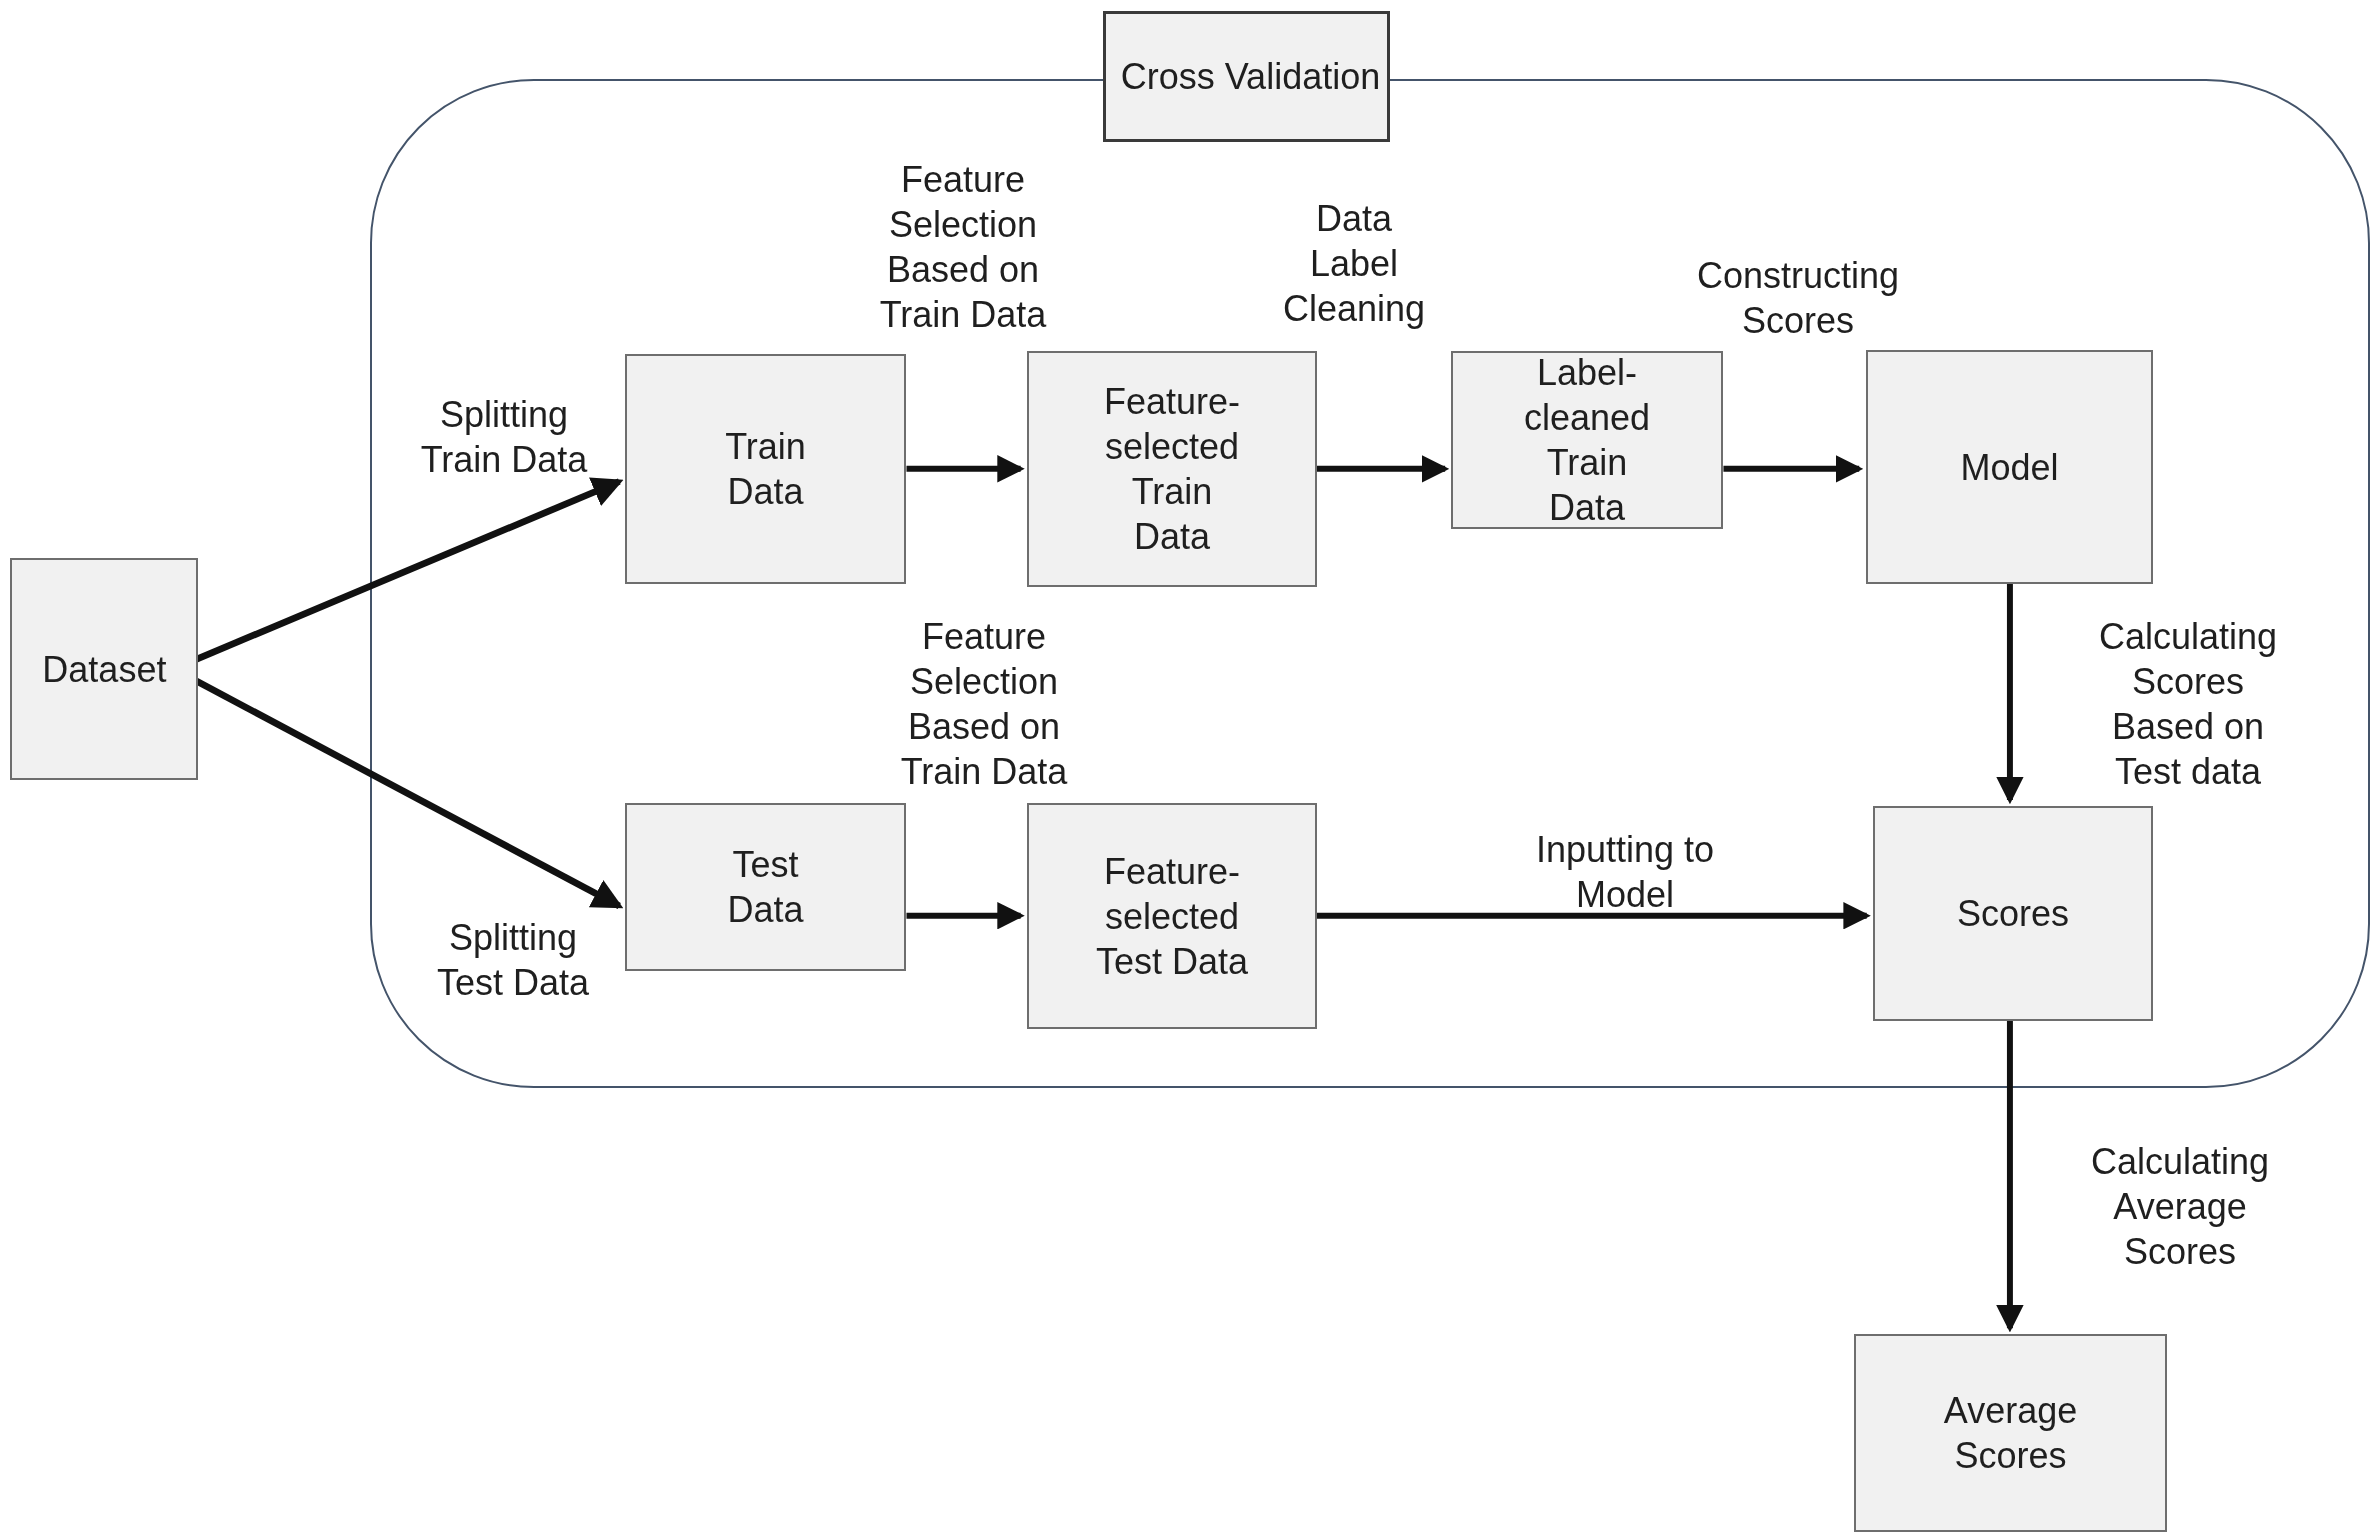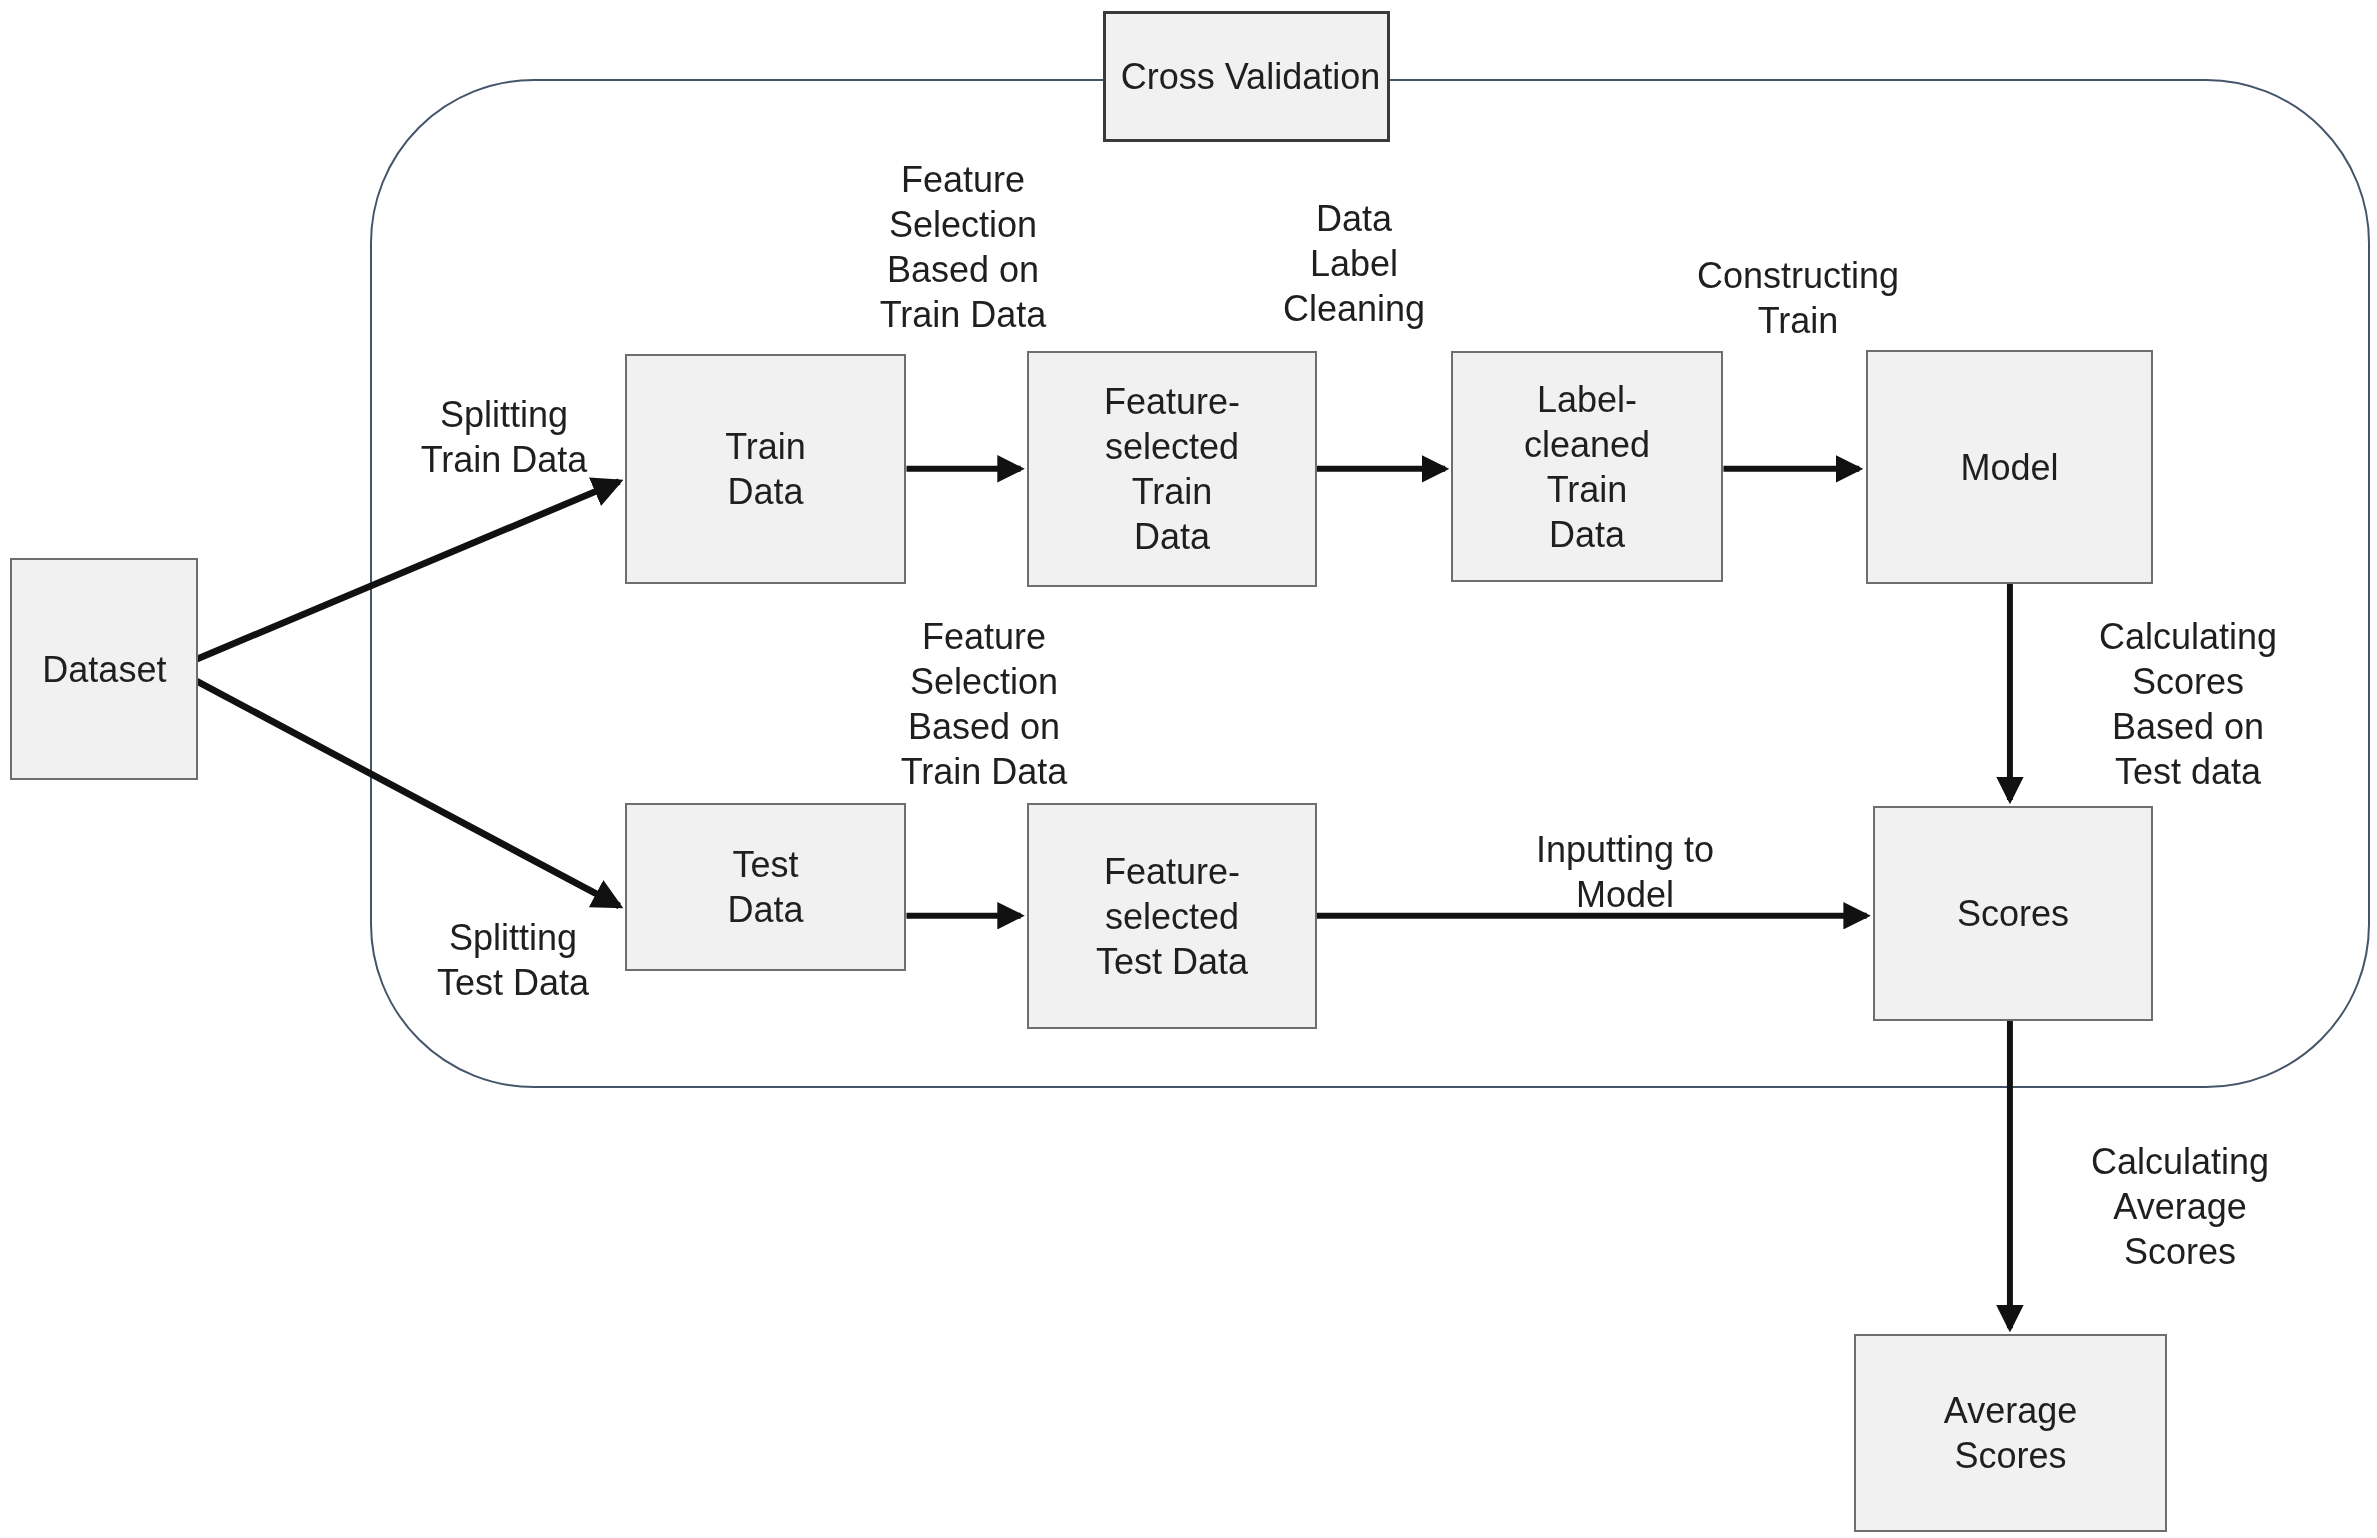--- a/index.html
+++ b/index.html
@@ -79,21 +79,21 @@
   <div class="node" style="left:10.4px; top:558px; width:188px; height:222px;">Dataset</div>
 
   <div class="node" style="left:625px; top:354px; width:281px; height:230px;">Train
 Data</div>
 
   <div class="node" style="left:1027px; top:351px; width:290px; height:236px;">Feature-
 selected
 Train
 Data</div>
 
-  <div class="node" style="left:1451px; top:351px; width:272px; height:231px;">Label-
+  <div class="node" style="left:1451px; top:351px; width:272px; height:178px;">Label-
 cleaned
 Train
 Data</div>
 
   <div class="node" style="left:1866px; top:350px; width:287px; height:234px;">Model</div>
 
   <div class="node" style="left:625px; top:803px; width:281px; height:168px;">Test
 Data</div>
 
   <div class="node" style="left:1027px; top:803px; width:290px; height:226px;">Feature-
@@ -114,21 +114,21 @@
   <div class="edge-label" style="left:963px; top:149px;">Feature
 Selection
 Based on
 Train Data</div>
 
   <div class="edge-label" style="left:1354px; top:188px;">Data
 Label
 Cleaning</div>
 
   <div class="edge-label" style="left:1798px; top:245px;">Constructing
-Train</div>
+Scores</div>
 
   <div class="edge-label" style="left:984px; top:606px;">Feature
 Selection
 Based on
 Train Data</div>
 
   <div class="edge-label" style="left:1625px; top:819px;">Inputting to
 Model</div>
 
   <div class="edge-label" style="left:2188px; top:606px;">Calculating

